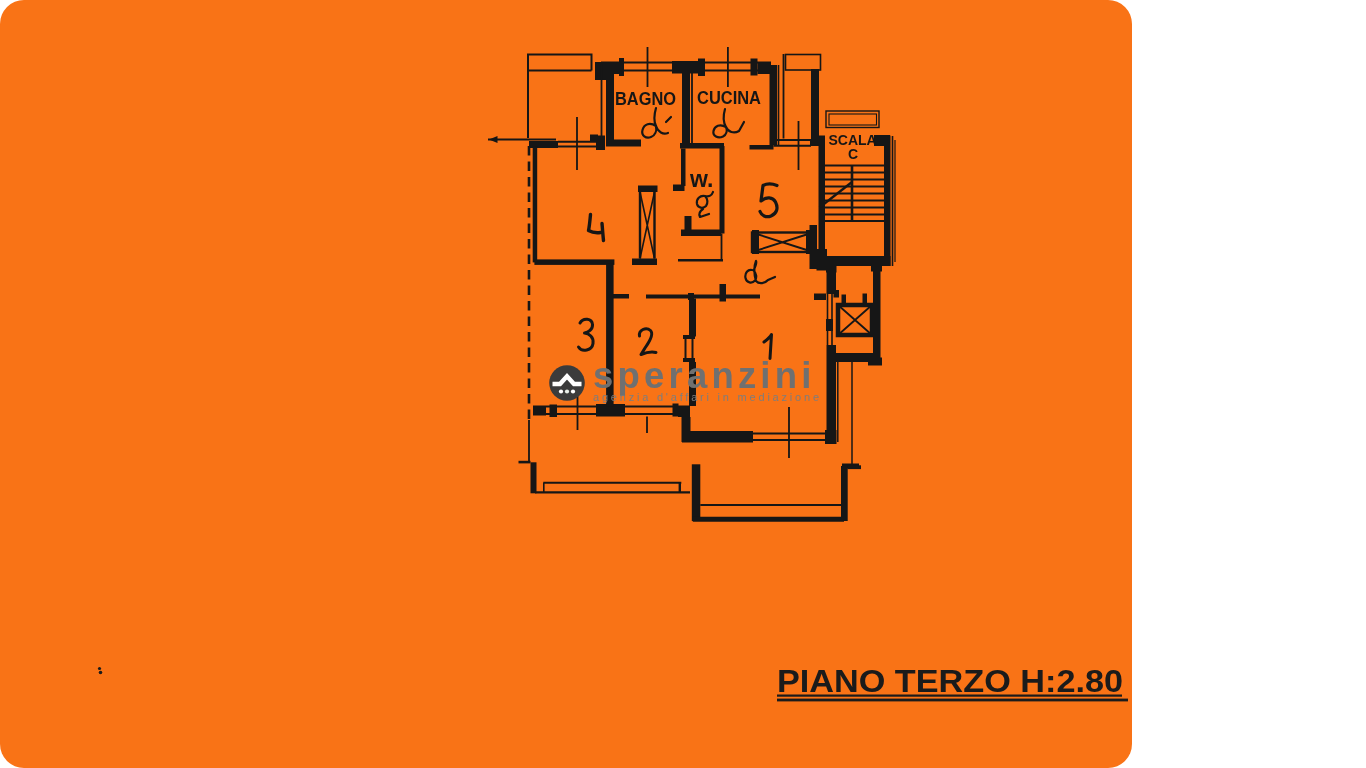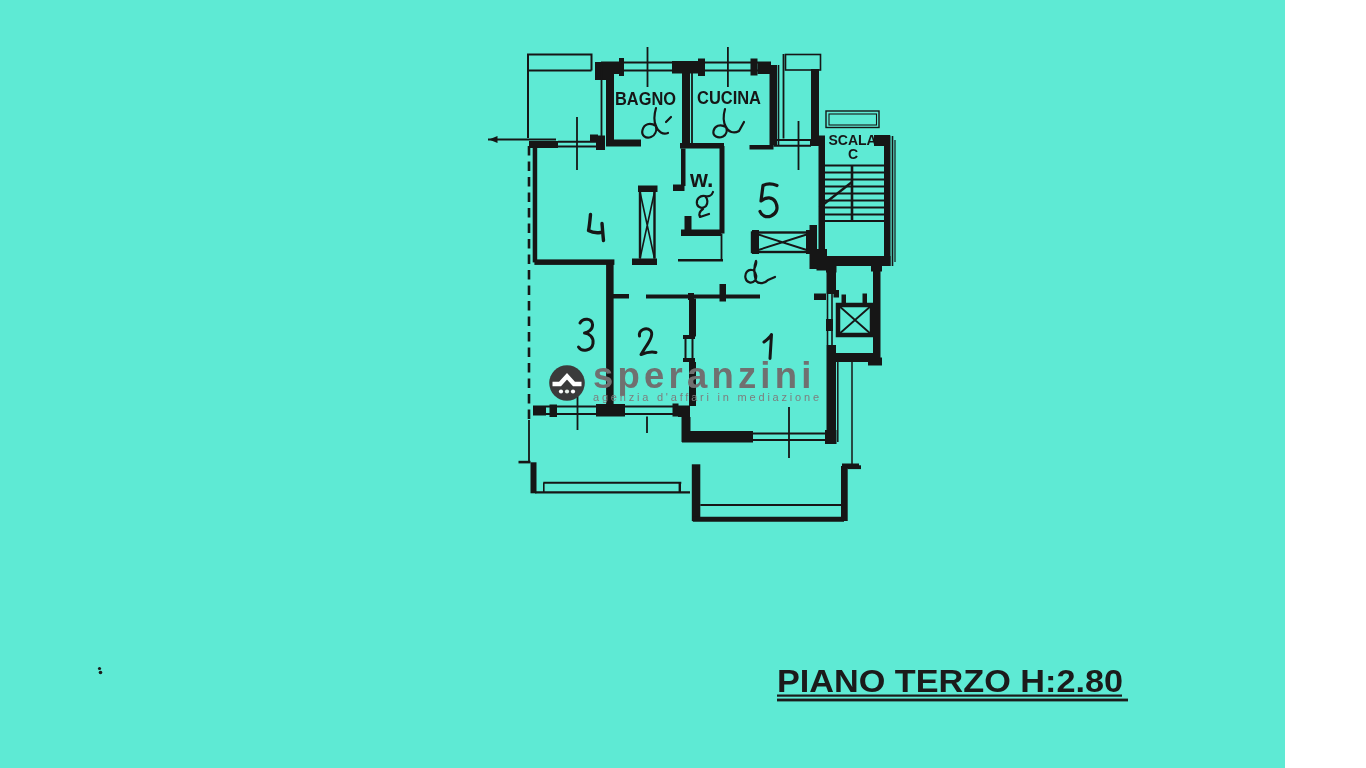--- a/index.html
+++ b/index.html
@@ -1,17 +1,17 @@
 <!DOCTYPE html>
 <html><head>
 <meta charset="utf-8">
 <style>
   html,body{margin:0;padding:0;background:#ffffff;}
-  #page{position:relative;width:1285px;height:768px;background:#5eead4;overflow:hidden;
-        font-family:"Liberation Sans", sans-serif;}
+  #page{position:relative;width:1132px;height:768px;background:#f97316;overflow:hidden;
+        font-family:"Liberation Sans", sans-serif;border-radius:24px;}
 </style>
 </head>
 <body>
 <div id="page">
 <svg width="1366" height="768" viewBox="0 0 1366 768">
   <g id="plan" stroke="#161616" fill="none">
 
     <path d="M528,138 V54.5 H591.5 V70.5 M528,70.5 H591.5" stroke-width="2"></path>
 
     <path d="M488,139.5 H556" stroke-width="2.2"></path>

